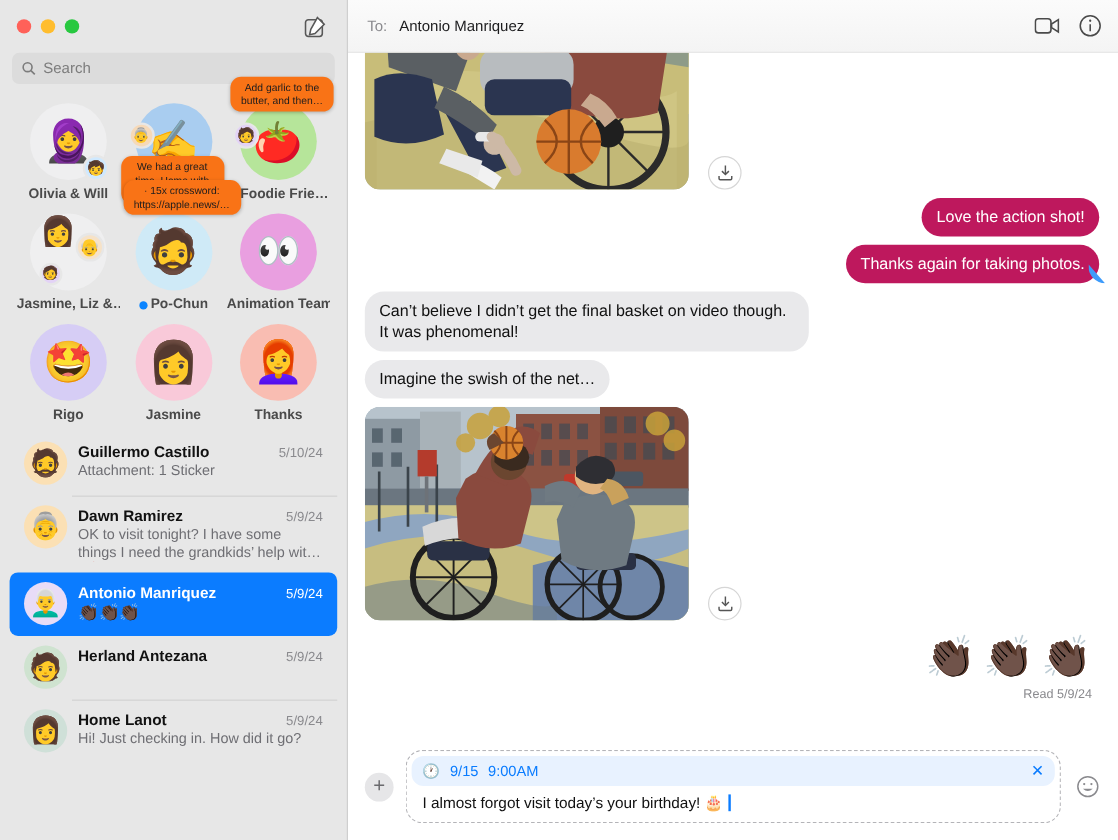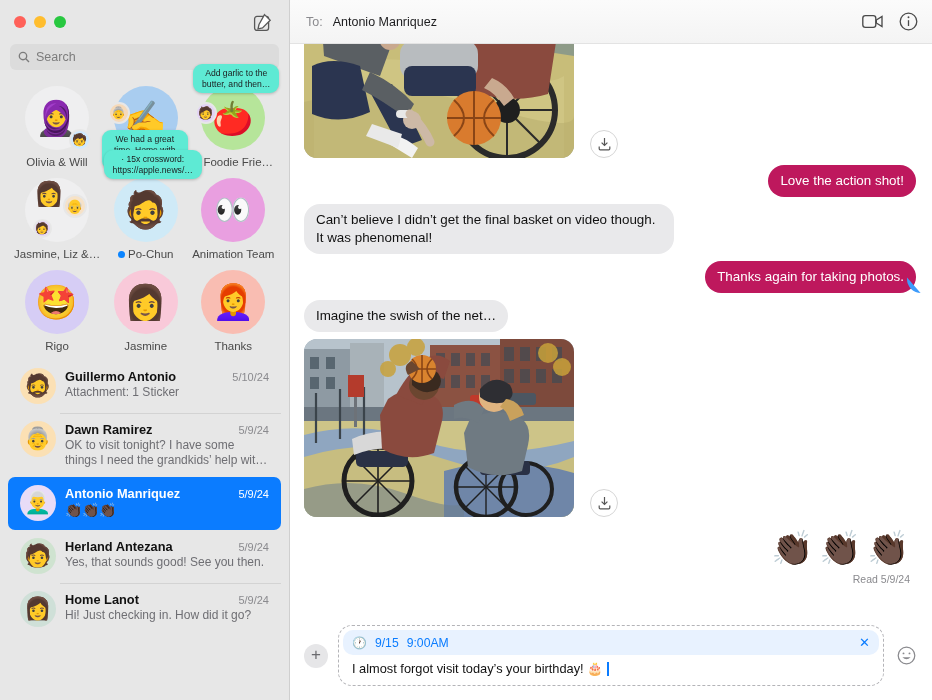--- a/index.html
+++ b/index.html
@@ -53,26 +53,26 @@
          align-items: center; cursor: pointer; }
   .pin-av {
     width: 64px; height: 64px; border-radius: 50%;
     position: relative; display: flex; align-items: center;
     justify-content: center; font-size: 36px; line-height: 1;
     overflow: visible;
   }
   .pin-label {
     margin-top: 6px; font-size: 11.5px; color: #4a4a4a;
     white-space: nowrap; display: flex; align-items: center; gap: 3px;
-    max-width: 86px; overflow: hidden;
+    max-width: 86px; overflow: hidden; font-weight: bold;
   }
   .unread-dot { width: 7px; height: 7px; border-radius: 50%;
     background: #0a84ff; flex: 0 0 7px; }
   .tip {
-    position: absolute; background: #5eead4; border-radius: 9px;
+    position: absolute; background: #f97316; border-radius: 9px;
     padding: 4px 7px; font-size: 8.6px; line-height: 1.25;
     color: #1c1c1e; box-shadow: 0 1px 3px rgba(0,0,0,.22);
     width: 86px; z-index: 6; text-align: center;
   }
   .mini-av {
     position: absolute; width: 22px; height: 22px; border-radius: 50%;
     border: 2px solid #e7e7e7; display: flex; align-items: center;
     justify-content: center; font-size: 12px; z-index: 7; overflow: hidden;
   }
 
@@ -315,21 +315,21 @@
         </div>
       </div>
     </div>
 
     <div class="convlist">
 
       <div class="conv">
         <div class="conv-av" style="background:#fbe0b4">🧔</div>
         <div class="conv-body">
           <div class="conv-top">
-            <span class="conv-name">Guillermo Antonio</span>
+            <span class="conv-name">Guillermo Castillo</span>
             <span class="conv-date">5/10/24</span>
           </div>
           <div class="conv-prev">Attachment: 1 Sticker</div>
         </div>
       </div>
 
       <div class="conv">
         <div class="conv-av" style="background:#fbe0b4">👵</div>
         <div class="conv-body">
           <div class="conv-top">
@@ -351,21 +351,20 @@
         </div>
       </div>
 
       <div class="conv">
         <div class="conv-av" style="background:#cfe3d0">🧑</div>
         <div class="conv-body">
           <div class="conv-top">
             <span class="conv-name">Herland Antezana</span>
             <span class="conv-date">5/9/24</span>
           </div>
-          <div class="conv-prev">Yes, that sounds good! See you then.</div>
         </div>
       </div>
 
       <div class="conv">
         <div class="conv-av" style="background:#cfe0d8">👩</div>
         <div class="conv-body">
           <div class="conv-top">
             <span class="conv-name">Home Lanot</span>
             <span class="conv-date">5/9/24</span>
           </div>
@@ -446,26 +445,26 @@
               <path d="M3.6 5.6 L6.5 8.5 L9.4 5.6"></path>
             <path d="M1.2 9.6 v2.2 a1 1 0 0 0 1 1 h8.6 a1 1 0 0 0 1 -1 v-2.2"></path>
           </svg>
         </div>
       </div>
 
       <div class="row out">
         <div class="bubble out">Love the action shot!</div>
       </div>
 
+      <div class="row out">
+        <div class="bubble out tail">Thanks again for taking photos.</div>
+      </div>
+
       <div class="row">
         <div class="bubble in">Can’t believe I didn’t get the final basket on video though. It was phenomenal!</div>
-      </div>
-
-      <div class="row out">
-        <div class="bubble out tail">Thanks again for taking photos.</div>
       </div>
 
       <div class="row">
         <div class="bubble in">Imagine the swish of the net…</div>
       </div>
 
       <div class="row">
         <div class="photo p2">
           <svg width="270" height="178" viewBox="0 0 270 178" style="display:block">
             <rect width="270" height="178" fill="#9fb0bd"></rect>

